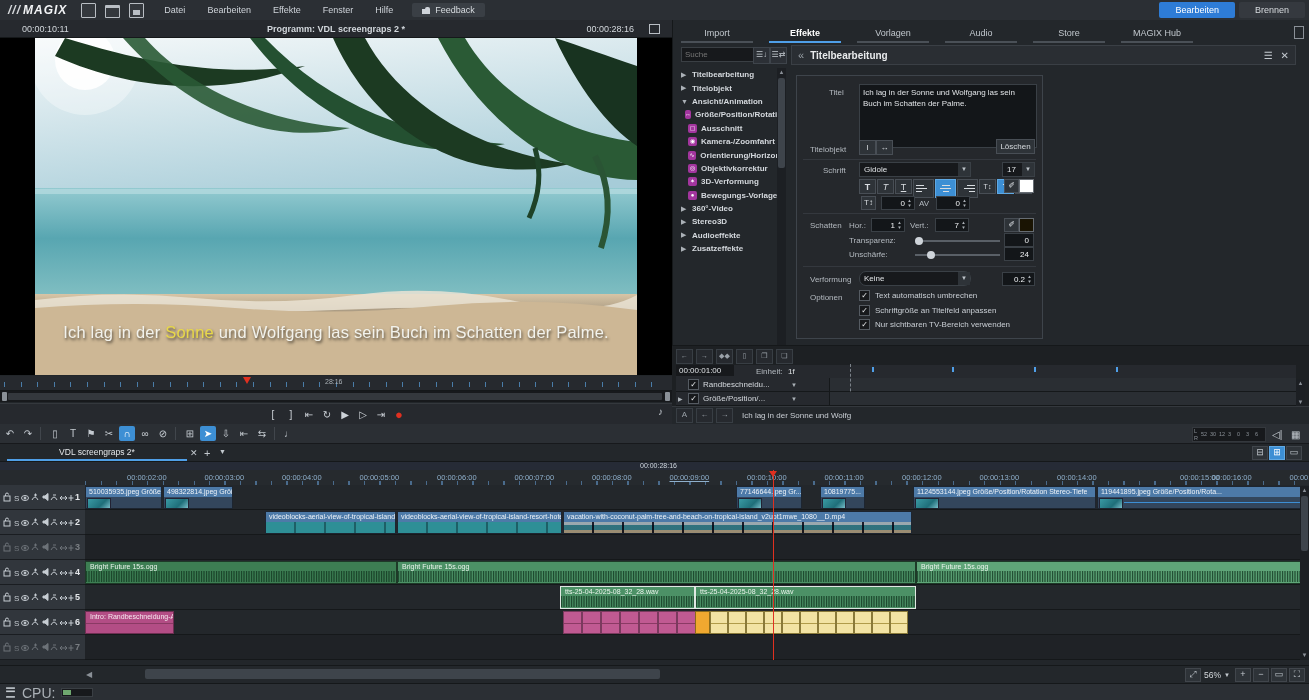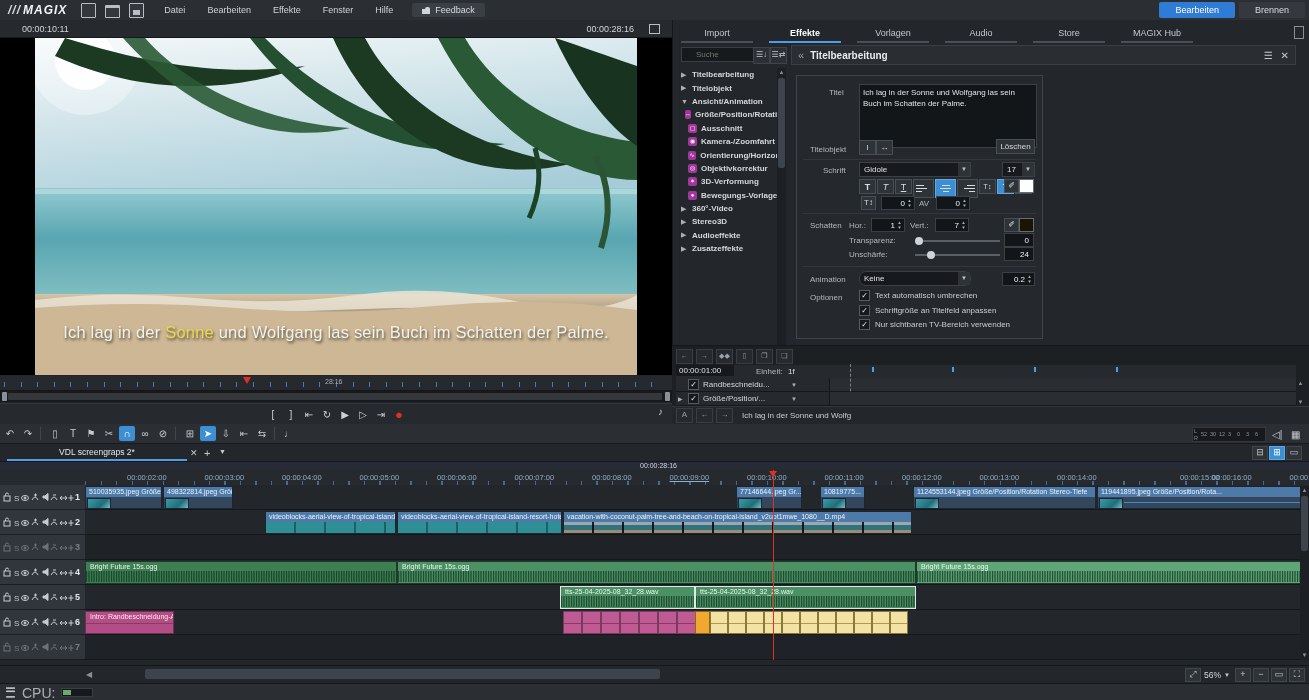--- a/index.html
+++ b/index.html
@@ -37,21 +37,21 @@
   .transport{position:absolute;left:0;top:403px;width:672px;height:20px;background:#26292e;border-top:1px solid #34383d;border-bottom:1px solid #15181a;display:flex;align-items:center;justify-content:center;gap:4px;}
   .tr-btn{min-width:14px;height:14px;display:flex;align-items:center;justify-content:center;color:#cdd2d8;font-size:10px;}
   .tr-btn.rec{color:#e03020;font-size:13px;}
   
   .rp{position:absolute;left:672px;top:20px;width:637px;height:403px;background:#23272b;border-left:1px solid #15181a;}
   .tabs{position:absolute;left:0;top:5px;width:620px;height:18px;display:flex;}
   .tab{position:relative;width:88px;text-align:center;font-size:9px;color:#c2c8ce;padding-top:3px;}
   .tab .ul{position:absolute;left:8px;right:8px;bottom:0;height:2px;background:#4a5057;}
   .tab.active{color:#fff;font-weight:bold;}
   .tab.active .ul{background:#4f9fe8;}
-  .search{position:absolute;left:8px;top:27px;width:68px;height:13px;background:#17191c;border:1px solid #3a3f44;color:#7a8188;font-size:8px;padding:0 14px;line-height:13px;}
+  .search{position:absolute;left:8px;top:27px;width:68px;height:13px;background:#17191c;border:1px solid #3a3f44;color:#7a8188;font-size:8px;padding:0 3px;line-height:13px;}
   .sort-btn{position:absolute;top:27px;width:15px;height:15px;background:#2c3036;border:1px solid #3e444b;color:#c3c9cf;font-size:8px;text-align:center;line-height:14px;}
   .fx-head{position:absolute;left:118px;top:25px;right:14px;height:18px;background:#2a2e33;border:1px solid #3a3f45;display:flex;align-items:center;}
   .fx-head .bk{color:#9aa1a8;font-size:11px;margin:0 6px;}
   .fx-head .ttl{font-weight:bold;font-size:10px;color:#e8eaec;}
   .fx-head .hr{margin-left:auto;display:flex;gap:8px;margin-right:6px;color:#c3c9cf;font-size:10px;}
   .tree{position:absolute;left:0;top:48px;width:110px;bottom:60px;overflow:hidden;}
   .tree-row{display:flex;align-items:center;height:13.4px;gap:4px;padding-left:8px;}
   .tree-arrow{width:7px;color:#aab0b6;font-size:7px;}
   .tree-ic{width:9px;height:9px;border-radius:2px;background:#a2359e;color:#fff;font-size:6px;text-align:center;line-height:9px;}
   .tree-lbl{font-size:8px;font-weight:bold;color:#d4d8dd;white-space:nowrap;}
@@ -147,20 +147,21 @@
       </span>
     <span class="mb-actions" id="mb-actions">
         <div class="mb-btn primary">Bearbeiten</div>
         <div class="mb-btn">Brennen</div>
       </span>
   </div>
 
   <div class="pv-head">
     <span class="burger abs" style="left:5px;top:4px;"></span>
     <span class="tc abs" style="left:22px;top:4px;">00:00:10:11</span>
+    <span class="tc abs" style="left:0;right:0;top:4px;text-align:center;font-weight:bold;">Programm: VDL screengraps 2 *</span>
     <span class="tc abs" style="right:38px;top:4px;">00:00:28:16</span>
     <span class="abs" style="right:12px;top:4px;width:9px;height:8px;border:1px solid #b9bec4;"></span>
   </div>
 
   <div class="pv-video">
     <div class="pv-img">
       <svg width="602" height="337" viewBox="0 0 602 337" preserveAspectRatio="none">
         <defs>
           <linearGradient id="sky" x1="0" y1="0" x2="0.35" y2="1">
             <stop offset="0" stop-color="#f4f8f9"></stop>
@@ -392,21 +393,21 @@
           <span class="num" style="right:4px;">0</span>
         </div>
       <span class="lbl" style="left:52px;top:174px;">Unschärfe:</span>
       <div class="slider" style="left:118px;top:178px;width:85px;">
           <div class="kn" style="left:12px;"></div>
         </div>
       <div class="spinbox" style="left:207px;top:171px;width:28px;">
           <span class="num" style="right:4px;">24</span>
         </div>
       <div class="divl" style="top:190px;"></div>
-      <span class="lbl" style="left:13px;top:199px;">Animation</span>
+      <span class="lbl" style="left:13px;top:199px;">Verformung</span>
       <div class="sel" style="left:62px;top:195px;width:110px;border-radius:7px;">
         <span class="v">Keine</span>
           <span class="dd">▼</span>
       </div>
       <div class="spinbox" style="left:205px;top:196px;width:31px;">
         <span class="num">0.2</span>
           <span class="ar" style="top:1px;">▲</span>
           <span class="ar" style="bottom:1px;">▼</span>
       </div>
       <span class="lbl" style="left:13px;top:217px;">Optionen</span>

